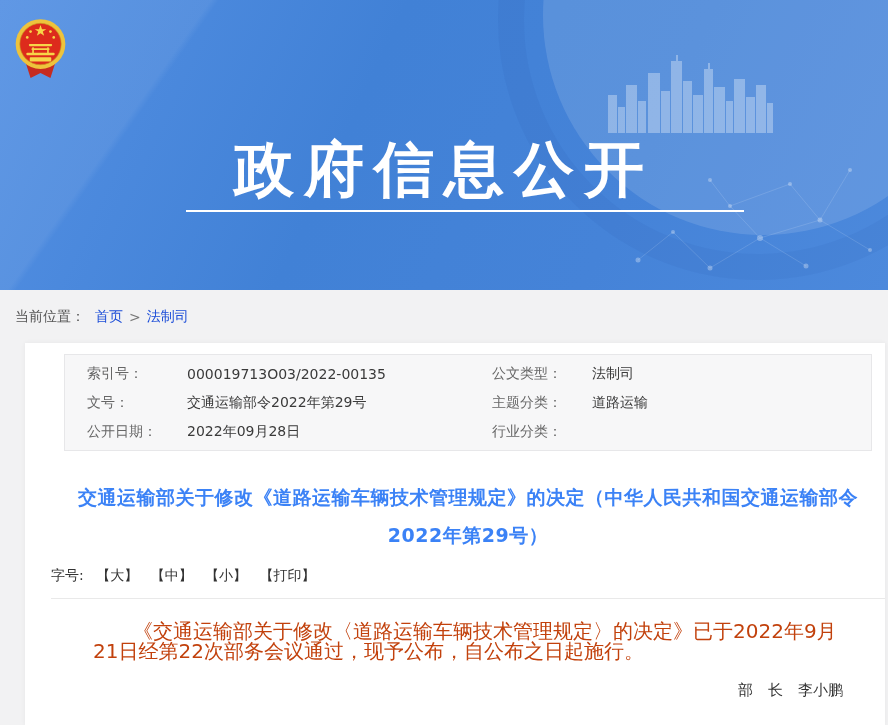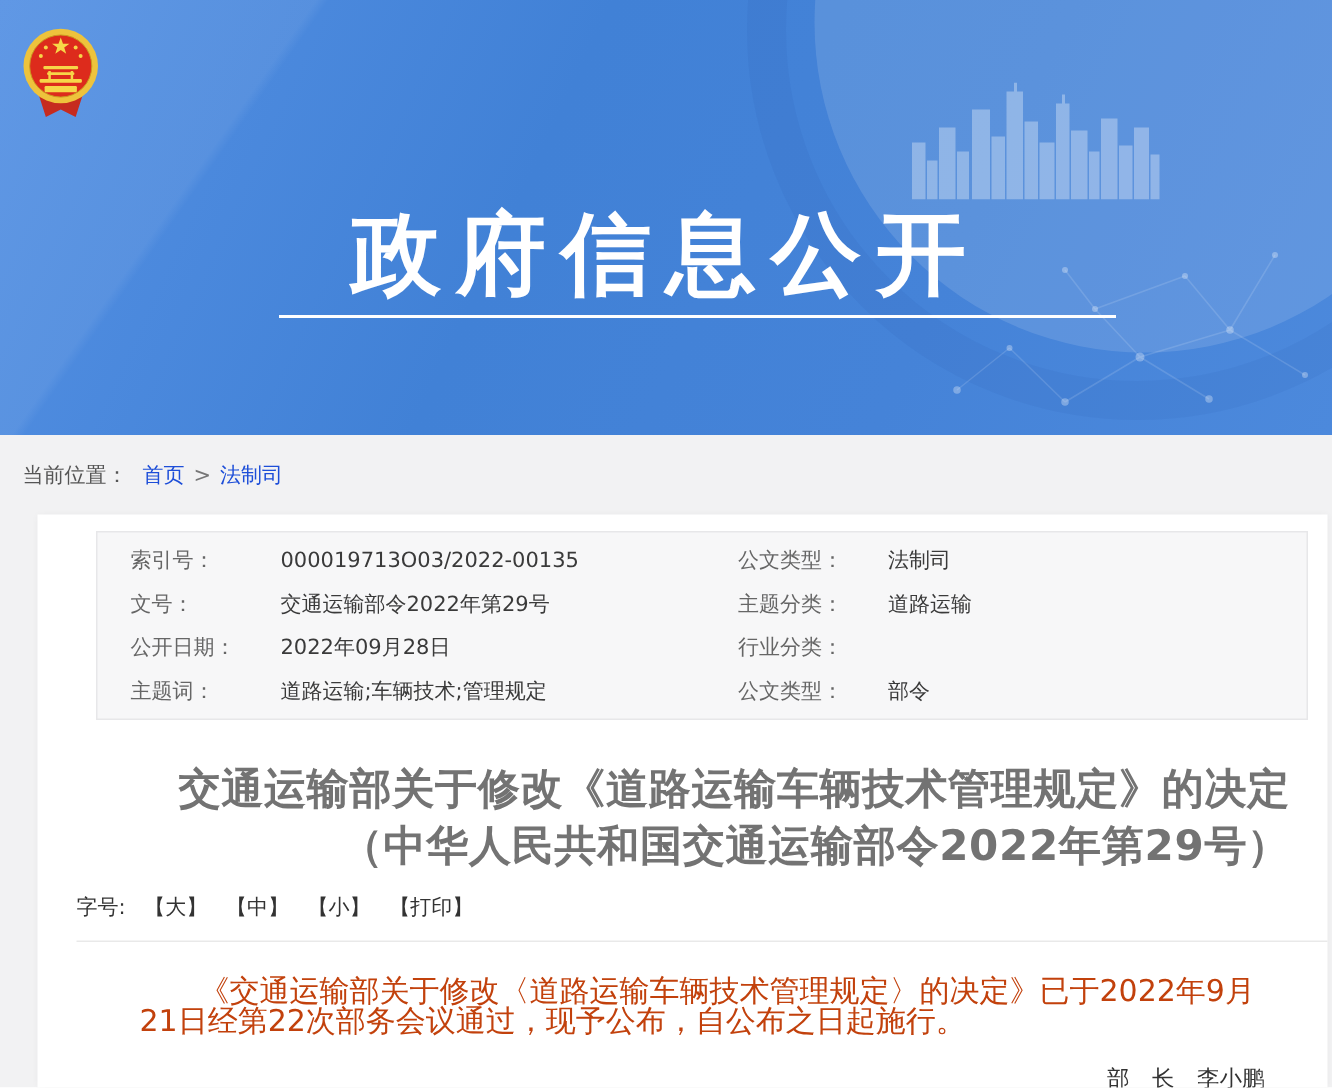--- a/index.html
+++ b/index.html
@@ -36,22 +36,22 @@
 
   .card { margin:0 3px 0 25px; height:382px; background:#ffffff;
             box-shadow:0 0 5px rgba(0,0,0,0.05); padding-top:11px;padding-left:26px; }
 
   .meta-table { margin:0 13px; background:#f7f7f8; border:1px solid #e7e7e9; padding:4px 0; }
   .meta-row { display:grid; grid-template-columns:100px 305px 100px 1fr;
             height:29px; align-items:center; padding-left:22px; font-size:14px; }
   .meta-label { color:#666; }
   .meta-value { color:#3a3a3a; }
 
-  .article-title { margin:27px 25px 0; text-align:right; color:#737373;
-            font-size:28px; font-weight:bold; line-height:38px; letter-spacing:0.5px; }
+  .article-title { margin:27px 25px 0; text-align:center; color:#3b82f6;
+            font-size:19px; font-weight:bold; line-height:38px; letter-spacing:0.5px; }
 
   .font-controls { margin-top:13px; text-align:left; padding:0 32px 13px 0;
             font-size:14px; color:#333; border-bottom:1px solid #e9e9e9; }
   .font-controls a { color:#333; text-decoration:none; cursor:pointer; margin-left:8px; }
   .font-controls .fc-label { margin-left:0; }
 
   .article-body { margin:22px 42px 0; font-size:20px; color:#c2410c; line-height:20px; text-indent:2em; }
   .signature { margin:20px 42px 0; text-align:right; font-size:15px; color:#333; }
 </style>
 </head>
@@ -161,26 +161,20 @@
         <span class="meta-label">文号：</span>
         <span class="meta-value">交通运输部令2022年第29号</span>
         <span class="meta-label">主题分类：</span>
         <span class="meta-value">道路运输</span>
       </div>
       <div class="meta-row">
         <span class="meta-label">公开日期：</span>
         <span class="meta-value">2022年09月28日</span>
         <span class="meta-label">行业分类：</span>
       </div>
-      <div class="meta-row">
-        <span class="meta-label">主题词：</span>
-        <span class="meta-value">道路运输;车辆技术;管理规定</span>
-        <span class="meta-label">公文类型：</span>
-        <span class="meta-value">部令</span>
-      </div>
     </div>
 
     <h1 class="article-title">交通运输部关于修改《道路运输车辆技术管理规定》的决定（中华人民共和国交通运输部令2022年第29号）</h1>
 
     <div class="font-controls">
       <span class="fc-label">字号:</span>
       <a>【大】</a>
       <a>【中】</a>
       <a>【小】</a>
       <a>【打印】</a>

